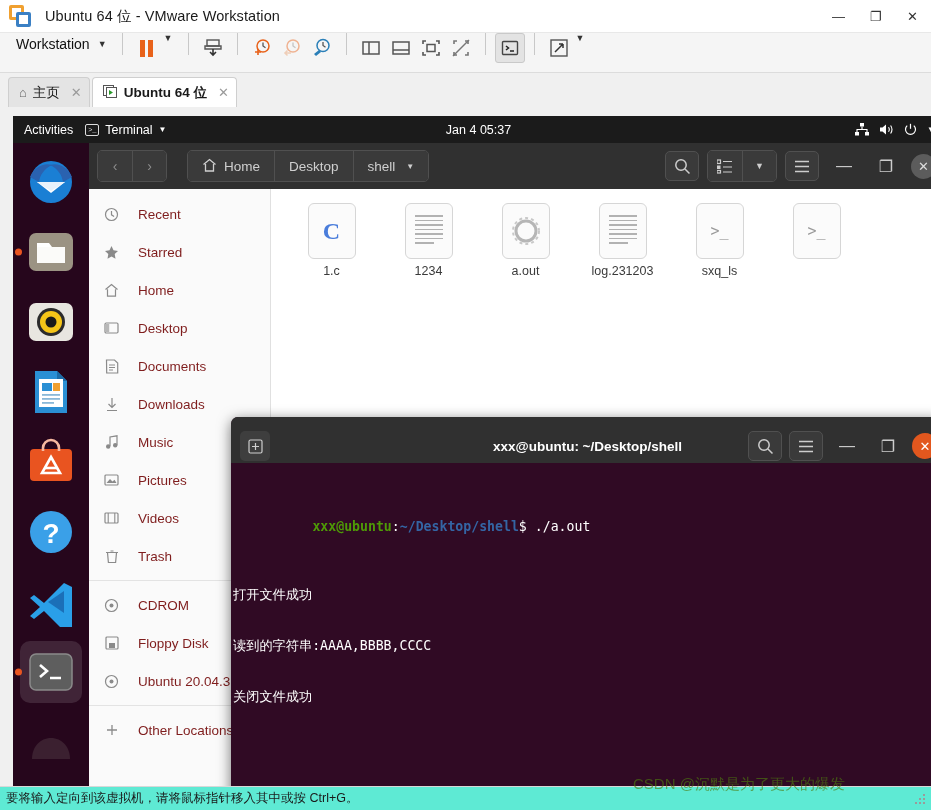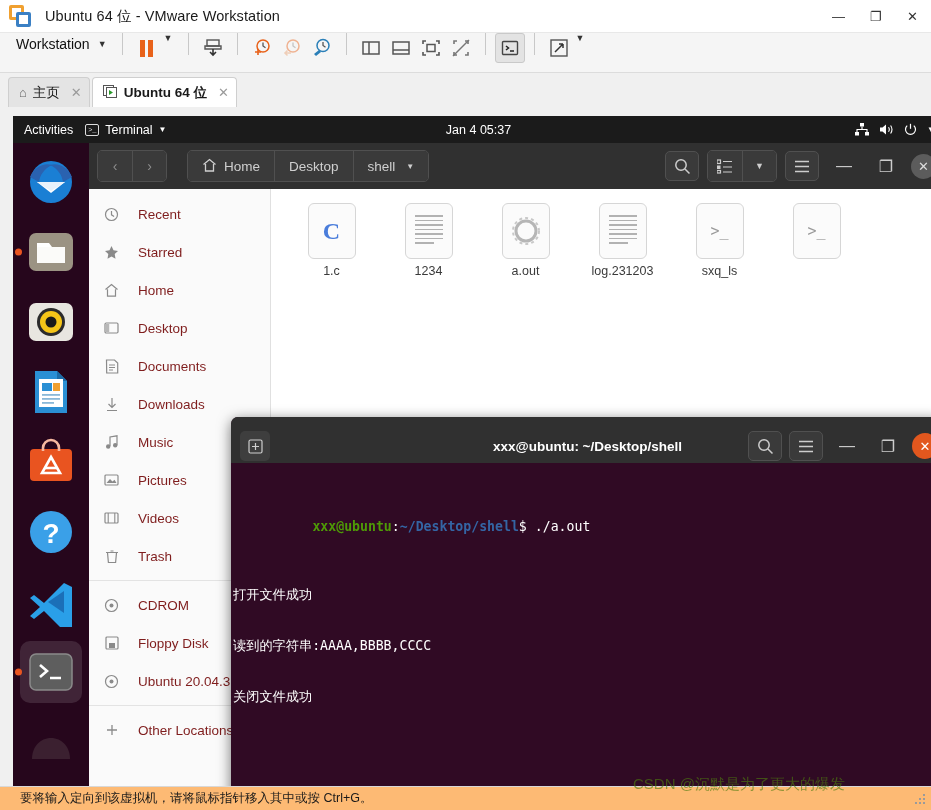--- a/index.html
+++ b/index.html
@@ -192,22 +192,22 @@
     font-size: 13.2px; line-height: 17px; color: #ffffff; white-space: pre;
   }
   .c-user { color: #4e9a06; font-weight: bold; }
   .c-colon { color: #ffffff; }
   .c-path { color: #3465a4; font-weight: bold; }
   .c-plain { color: #ffffff; }
 
   
   .vm-status {
     position: absolute; left: 0; bottom: 0; width: 931px; height: 24px;
-    background: #fdba74; border-top: 1px solid #d8d8d8;
-    display: flex; align-items: center; padding-left: 20px;
+    background: #5eead4; border-top: 1px solid #d8d8d8;
+    display: flex; align-items: center; padding-left: 6px;
     font-size: 12.5px; color: #1a1a1a;
   }
   .grip { position: absolute; right: 4px; bottom: 4px; width: 14px; height: 14px; }
   .grip i { position: absolute; width: 2px; height: 2px; background: #9a9a9a; }
 
   
   .watermark {
     position: absolute; left: 633px; top: 775px; font-size: 15px; color: #4d7c0f;
     opacity: .62; white-space: nowrap; pointer-events: none;
   }

